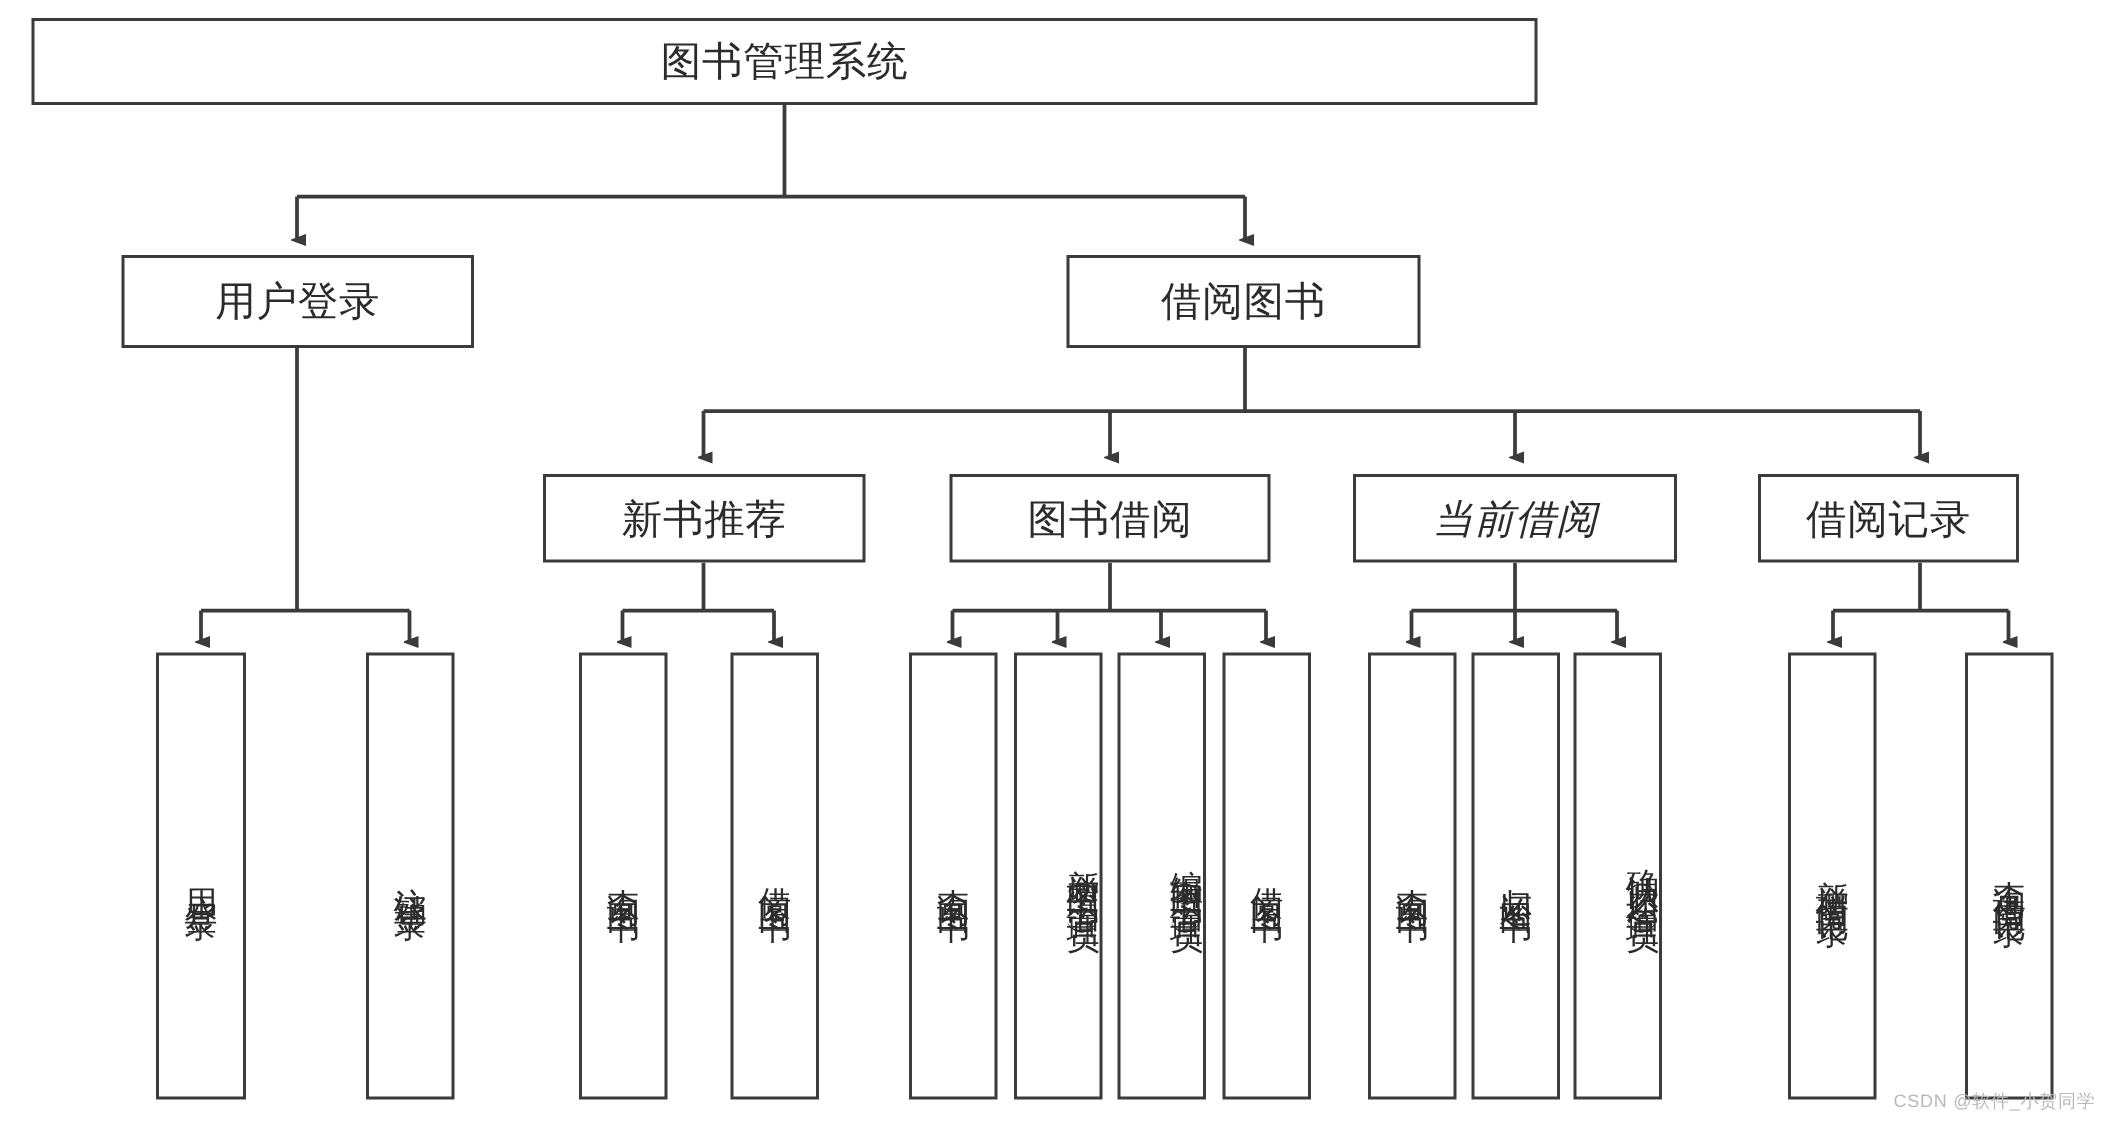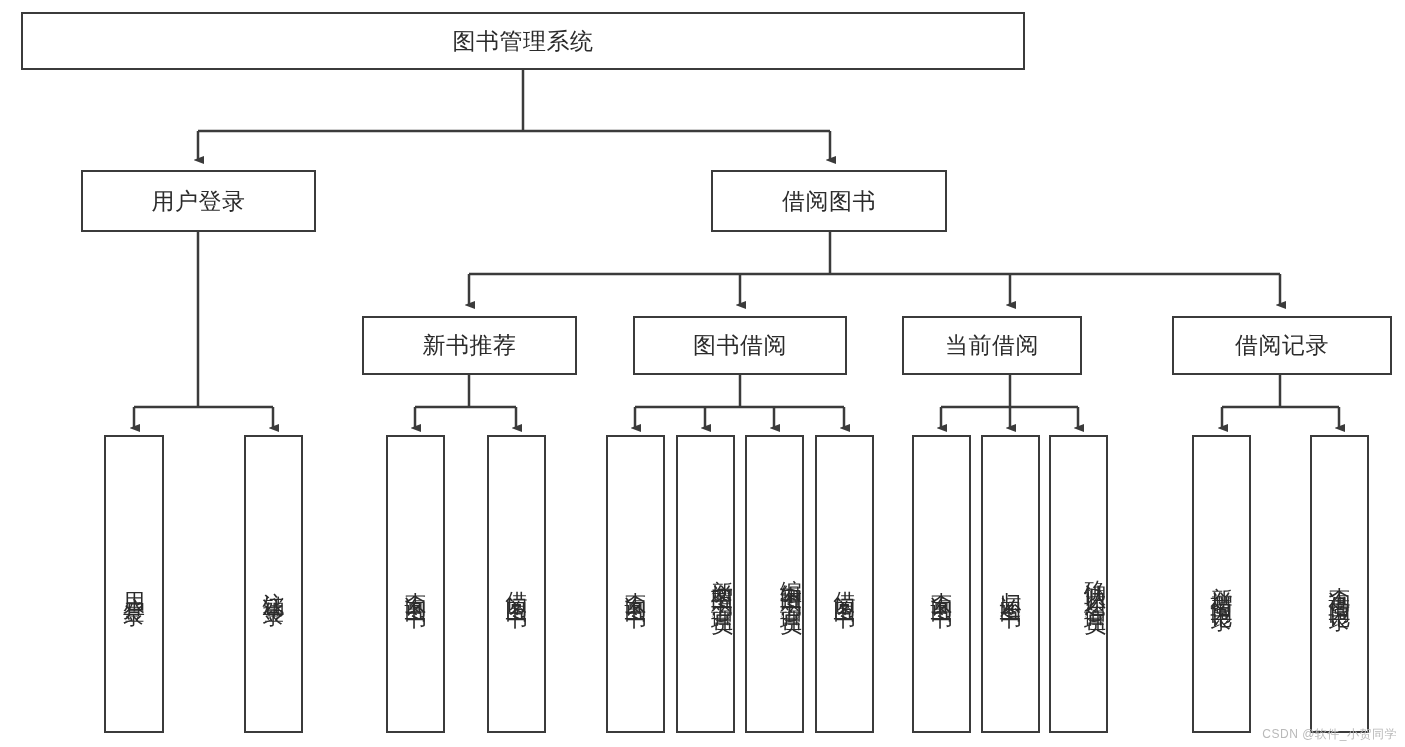--- a/index.html
+++ b/index.html
@@ -29,21 +29,21 @@
     position: absolute;
     box-sizing: border-box;
     border: 2.5px solid #3b3b3b;
     background: #ffffff;
     display: flex;
     align-items: center;
     justify-content: center;
     color: #2b2b2b;
   }
   .node.horiz {
-    font-size: 23px;
+    font-size: 27px;
     letter-spacing: 0.5px;
   }
   .node.vert {
     writing-mode: vertical-rl;
     text-orientation: upright;
     font-size: 22px;
     letter-spacing: 5px;
     line-height: 1;
     padding: 6px 0;
   }
@@ -129,24 +129,24 @@
   <div class="node horiz" style="left:711px; top:170px; width:236px; height:62px;">
     <span class="node-label">借阅图书</span>
   </div>
 
   <div class="node horiz" style="left:633px; top:316px; width:214px; height:59px;">
     <span class="node-label">图书借阅</span>
   </div>
   <div class="node horiz" style="left:362px; top:316px; width:215px; height:59px;">
     <span class="node-label">新书推荐</span>
   </div>
-  <div class="node horiz" style="left:902px; top:316px; width:180px; height:59px;">
+  <div class="node horiz" style="left:902px; top:316px; width:216px; height:59px;font-style:italic;">
     <span class="node-label">当前借阅</span>
   </div>
-  <div class="node horiz" style="left:1172px; top:316px; width:220px; height:59px;">
+  <div class="node horiz" style="left:1172px; top:316px; width:174px; height:59px;">
     <span class="node-label">借阅记录</span>
   </div>
 
   <div class="node vert" style="left:104px; top:435px; width:60px; height:298px;">
     <span class="node-label">用户登录</span>
   </div>
   <div class="node vert" style="left:244px; top:435px; width:59px; height:298px;">
     <span class="node-label">注销登录</span>
   </div>
 

